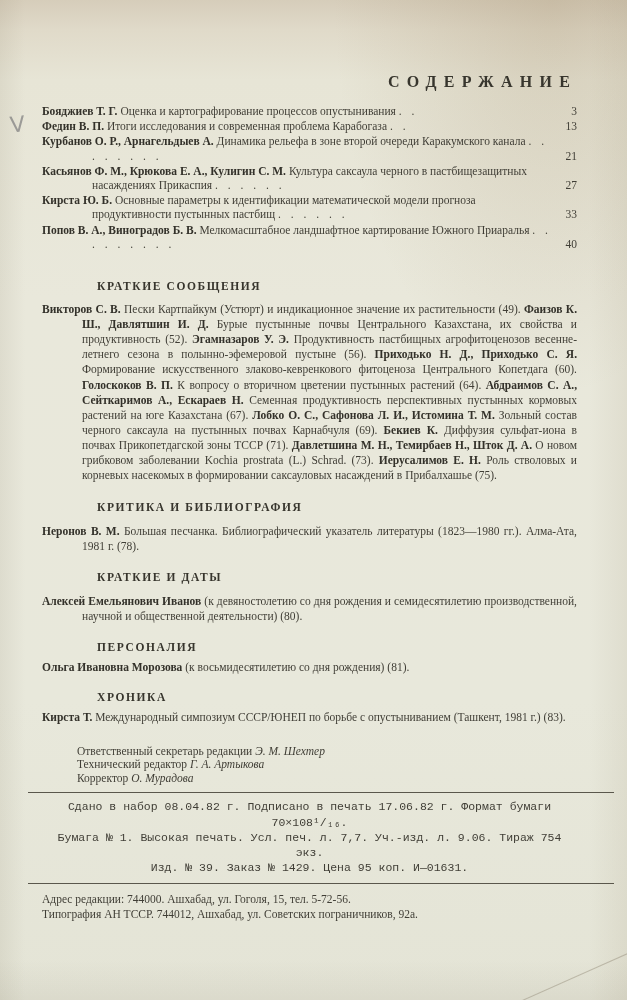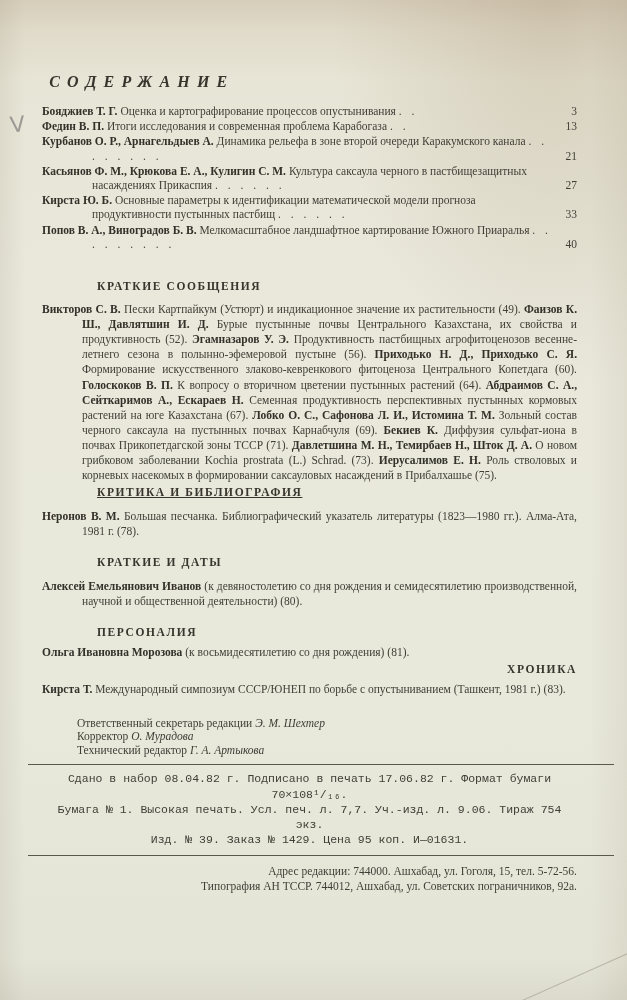--- a/index.html
+++ b/index.html
@@ -21,24 +21,23 @@
       linear-gradient(180deg, rgba(0,0,0,0) 96%, rgba(110,100,80,.08) 100%);
   }
   .content{position:relative;padding:72px 50px 0 42px;}
   .margin-mark{
     position:absolute;left:10px;top:112px;
     font-family:"DejaVu Sans",sans-serif;
     font-size:22px;color:rgba(95,95,100,.55);
     transform:rotate(-6deg);font-weight:400;
   }
   .doc-title{
-    text-align:left;font-weight:bold;font-size:16px;line-height:20px;
+    text-align:right;font-weight:bold;font-size:16px;line-height:20px;
     letter-spacing:.45em;text-indent:.45em;color:#37352d;
     margin:0 0 12px 0;
-    font-style:italic;
   }
   .toc{font-size:11.5px;line-height:14.2px;}
   .toc-entry{position:relative;padding:0 28px 0 50px;text-indent:-50px;margin-bottom:1px;}
   .toc-entry b{color:#33312a;}
   .leader{word-spacing:7px;color:#4a483f;}
   .toc-page{position:absolute;right:0;bottom:0;text-indent:0;}
   .sec-heading{
     font-weight:bold;font-size:11.5px;line-height:15px;
     letter-spacing:1.6px;color:#37352d;
     margin:0 0 0 55px;
@@ -49,21 +48,21 @@
     padding-left:40px;text-indent:-40px;
     margin:0;
   }
   .para b{color:#33312a;}
   .mt-brief{margin-top:8px;}
   .editors{margin:20px 0 0 35px;font-size:11.5px;line-height:13.5px;}
   .editors .row{margin:0;}
   .editors i{font-style:italic;}
   .rule{border:0;border-top:1.5px solid #5a574c;margin:7px 0 6px -14px;width:586px;}
   .colophon{font-size:11.5px;line-height:15.3px;text-align:center;margin:0;font-family:Liberation Mono, monospace;}
-  .address{font-size:11.5px;line-height:15.2px;text-align:right;margin:0;}
+  .address{font-size:11.5px;line-height:15.2px;text-align:left;margin:0;}
   .edge-mark{
     position:absolute;right:-8px;bottom:18px;width:140px;height:1px;
     background:rgba(120,110,90,.35);transform:rotate(-24deg);
   }
 </style>
 </head>
 <body>
 
 <div class="page">
   <div class="margin-mark">V</div>
@@ -129,56 +128,56 @@
       <b>Лобко О. С., Сафонова Л. И., Истомина Т. М.</b>
       <span>Зольный состав черного саксаула на пустынных почвах Карнабчуля (69).</span>
       <b>Бекиев К.</b>
       <span>Диффузия сульфат-иона в почвах Прикопетдагской зоны ТССР (71).</span>
       <b>Давлетшина М. Н., Темирбаев Н., Шток Д. А.</b>
       <span>О новом грибковом заболевании Kochia prostrata (L.) Schrad. (73).</span>
       <b>Иерусалимов Е. Н.</b>
       <span>Роль стволовых и корневых насекомых в формировании саксауловых насаждений в Прибалхашье (75).</span>
     </p>
 
-    <h2 class="sec-heading" style="margin-top:2px;margin-bottom:9px;text-decoration:underline;">КРИТИКА И БИБЛИОГРАФИЯ</h2>
+    <h2 class="sec-heading" style="margin-top:17px;margin-bottom:9px;">КРИТИКА И БИБЛИОГРАФИЯ</h2>
     <p class="para">
       <b>Неронов В. М.</b>
       <span>Большая песчанка. Библиографический указатель литературы (1823—1980 гг.). Алма-Ата, 1981 г. (78).</span>
     </p>
 
     <h2 class="sec-heading" style="margin-top:16px;margin-bottom:9px;">КРАТКИЕ И ДАТЫ</h2>
     <p class="para">
       <b>Алексей Емельянович Иванов</b>
       <span>(к девяностолетию со дня рождения и семидесятилетию производственной, научной и общественной деятельности) (80).</span>
     </p>
 
     <h2 class="sec-heading" style="margin-top:15px;margin-bottom:5px;">ПЕРСОНАЛИЯ</h2>
     <p class="para">
       <b>Ольга Ивановна Морозова</b>
       <span>(к восьмидесятилетию со дня рождения) (81).</span>
     </p>
 
-    <h2 class="sec-heading" style="margin-top:2px;margin-bottom:5px;text-align:right;">ХРОНИКА</h2>
+    <h2 class="sec-heading" style="margin-top:15px;margin-bottom:5px;">ХРОНИКА</h2>
     <p class="para">
       <b>Кирста Т.</b>
       <span>Международный симпозиум СССР/ЮНЕП по борьбе с опустыниванием (Ташкент, 1981 г.) (83).</span>
     </p>
 
     <div class="editors">
       <p class="row">
         <span>Ответственный секретарь редакции</span>
         <i>Э. М. Шехтер</i>
       </p>
       <p class="row">
+        <span>Технический редактор</span>
+        <i>Г. А. Артыкова</i>
+      </p>
+      <p class="row">
         <span>Корректор</span>
         <i>О. Мурадова</i>
-      </p>
-      <p class="row">
-        <span>Технический редактор</span>
-        <i>Г. А. Артыкова</i>
       </p>
     </div>
 
     <hr class="rule">
 
     <div>
       <p class="colophon">Сдано в набор 08.04.82 г. Подписано в печать 17.06.82 г. Формат бумаги 70×108¹/₁₆.</p>
       <p class="colophon">Бумага № 1. Высокая печать. Усл. печ. л. 7,7. Уч.-изд. л. 9.06. Тираж 754 экз.</p>
       <p class="colophon">Изд. № 39. Заказ № 1429. Цена 95 коп. И—01631.</p>
     </div>

